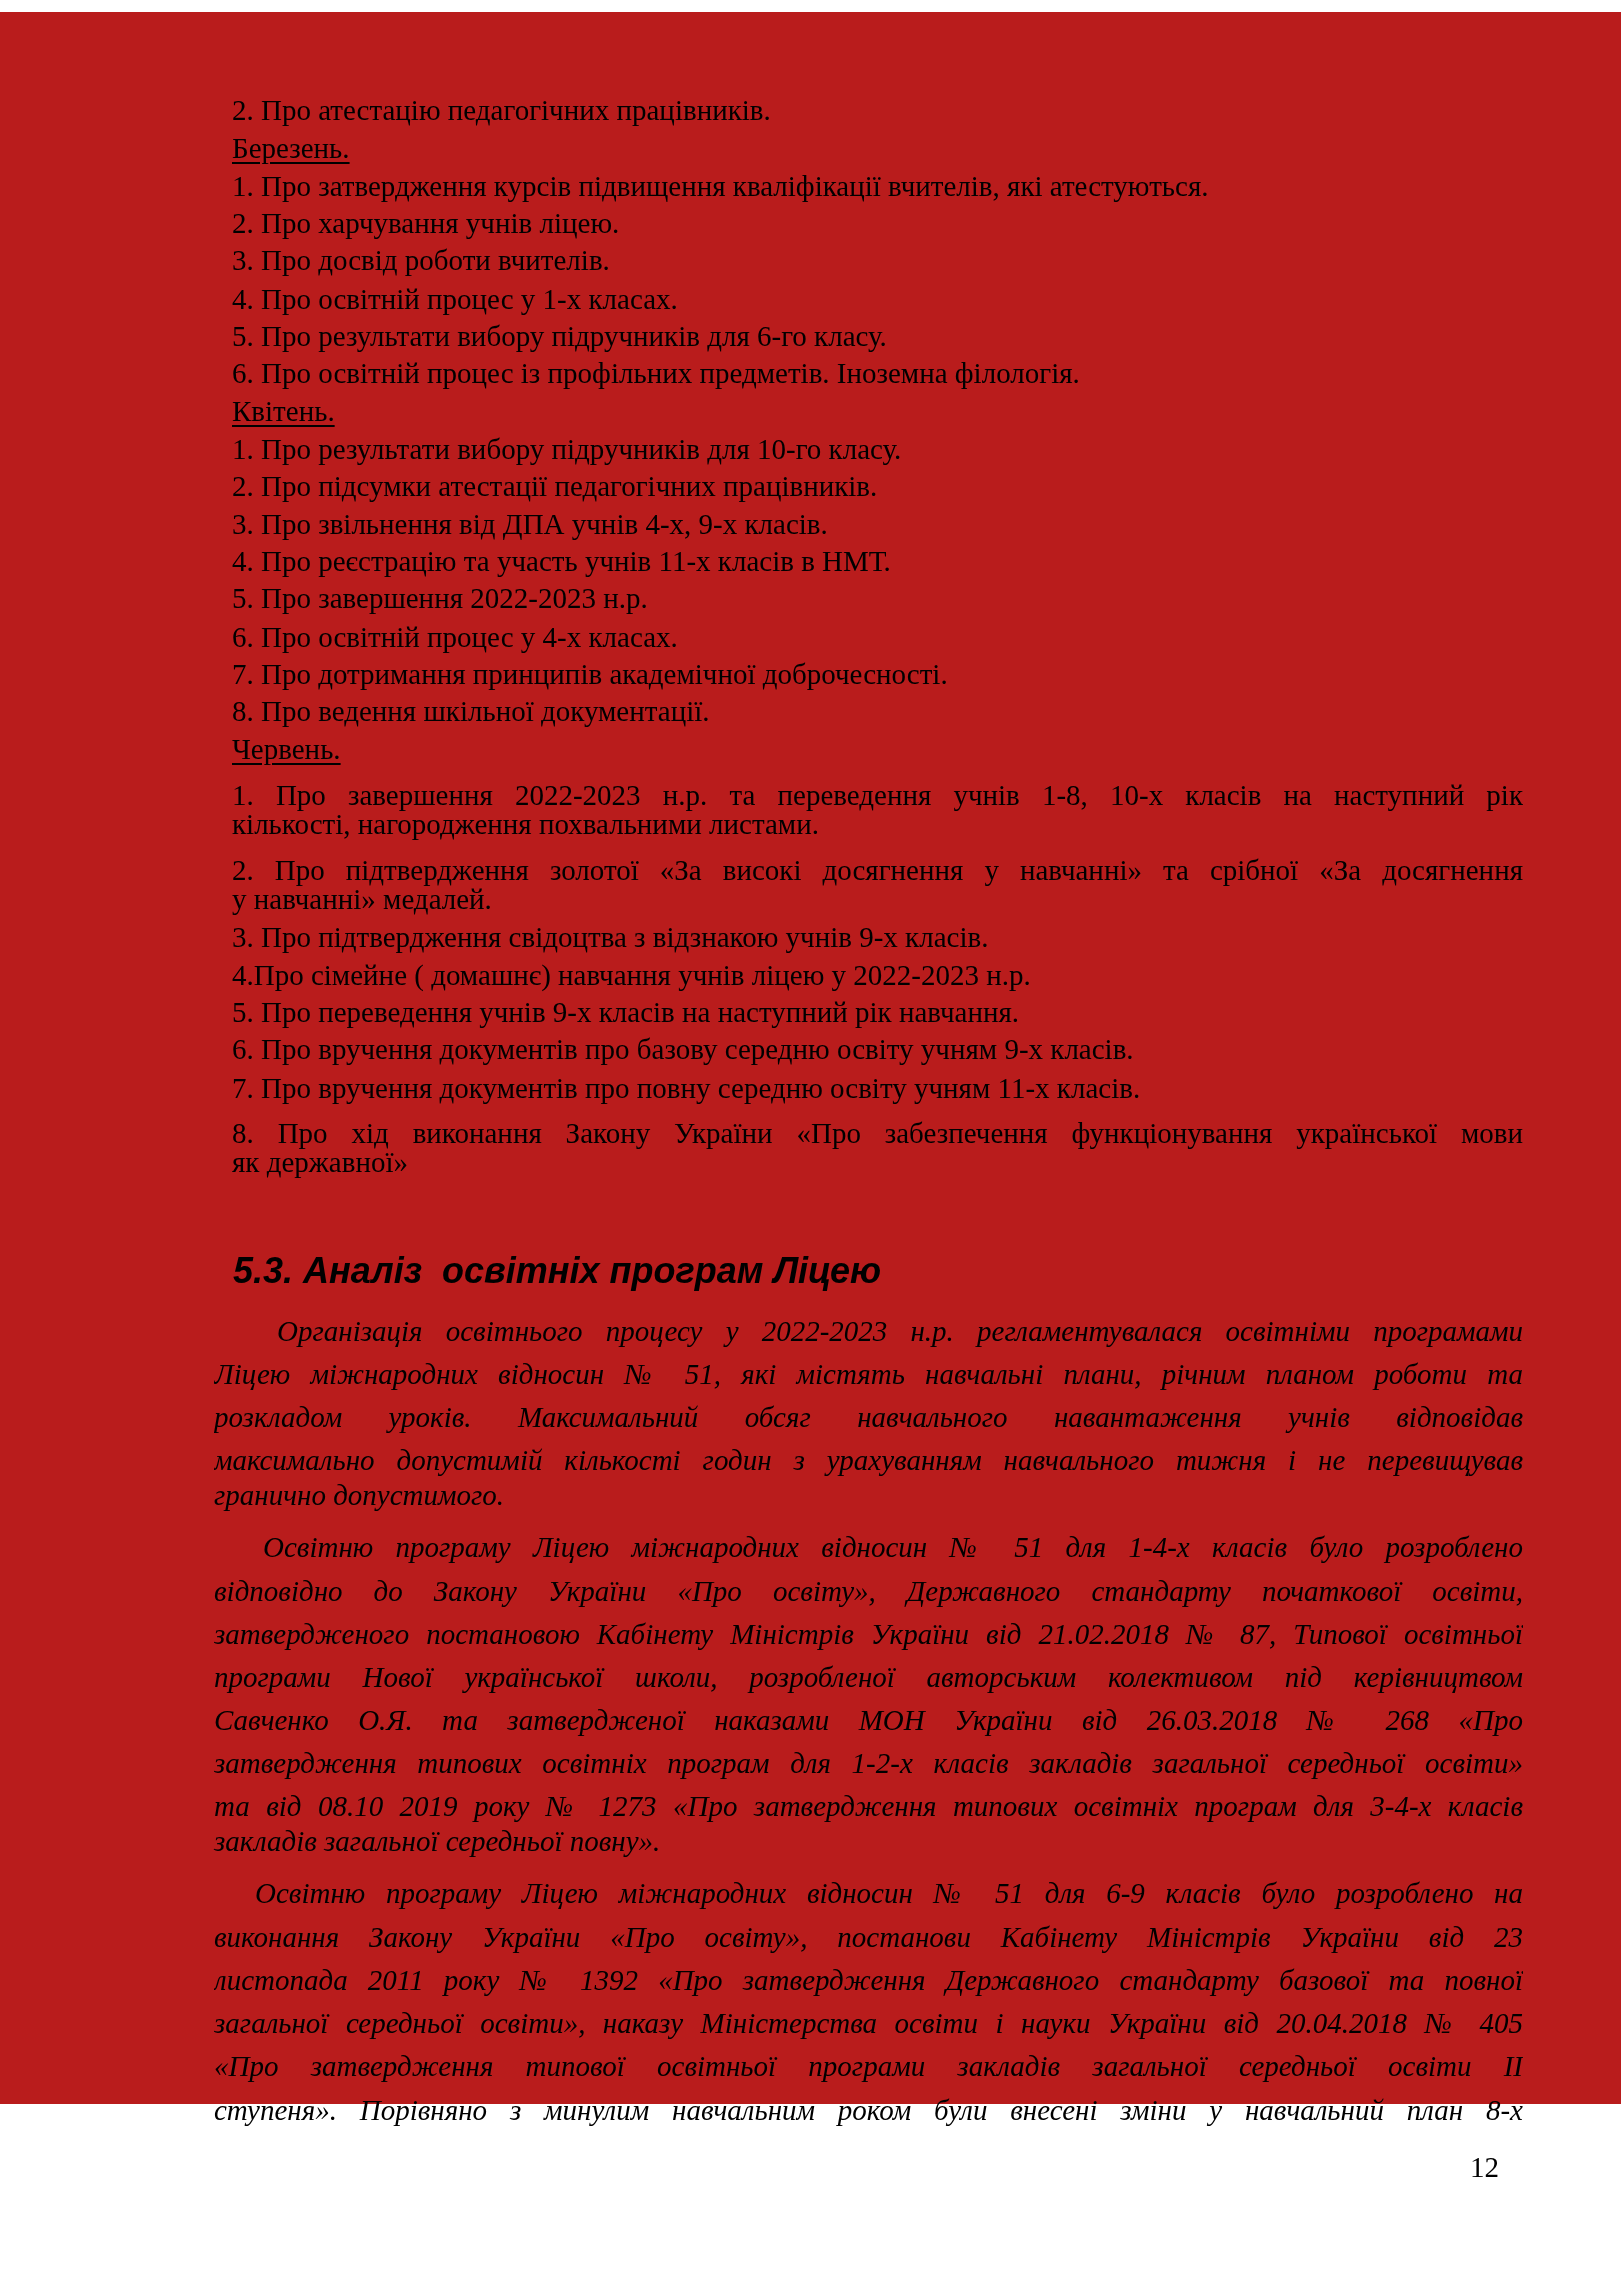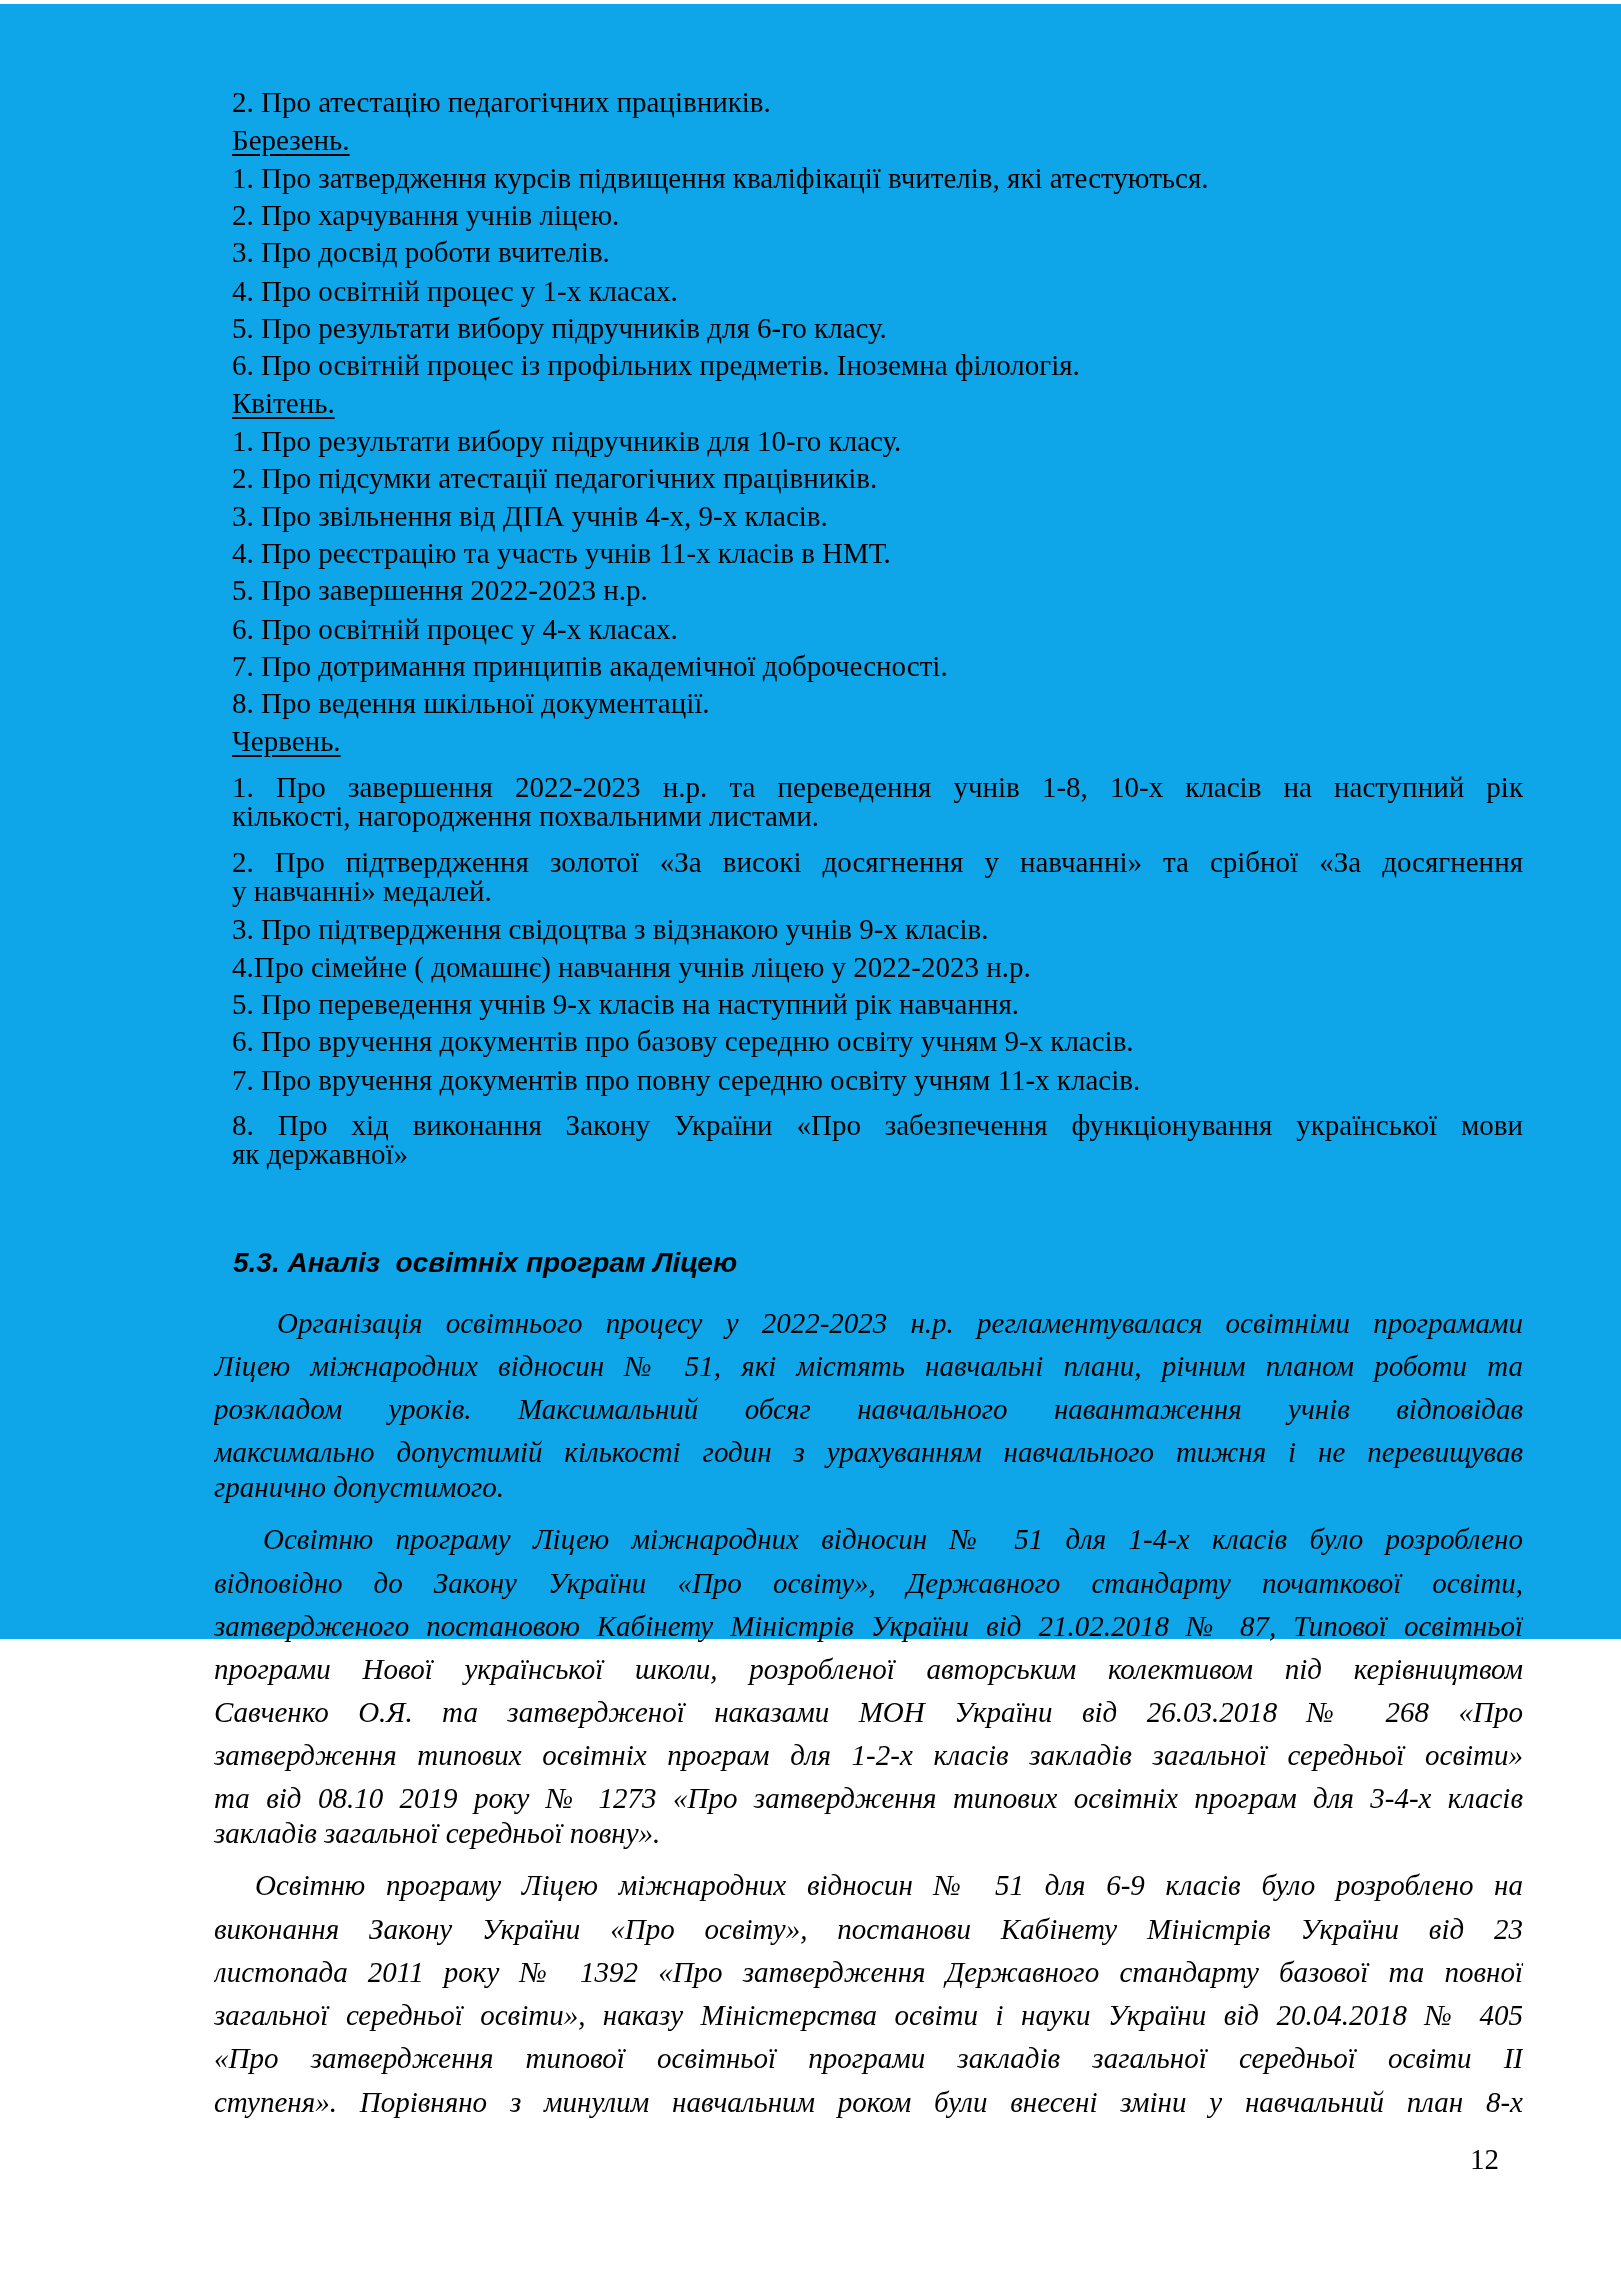--- a/index.html
+++ b/index.html
@@ -1,37 +1,37 @@
 <!DOCTYPE html>
 <html><head>
 <meta charset="utf-8">
 <style>
   html, body { margin: 0; padding: 0; background: #ffffff; }
   body { width: 1621px; height: 2293px; position: relative; overflow: hidden; }
-  .page { position: absolute; left: 0; top: 4px; width: 1621px; height: 1635px; background: #0ea5e9; }
+  .page { position: absolute; left: 0; top: 12px; width: 1621px; height: 2092px; background: #b91c1c; }
   .ln {
     position: absolute;
     font-family: "Liberation Serif", serif;
     font-size: 29px;
     line-height: 37px;
     color: #000;
     white-space: nowrap;
   }
   .list .ln { left: 232px; width: 1291px; }
   .month { text-decoration: underline; text-decoration-thickness: 2px; text-underline-offset: 3.9px; }
   .just { white-space: normal; text-align: justify; text-align-last: justify; height: 37px; overflow: hidden; margin-top: 8px; }
   .para .ln { left: 214px; width: 1309px; line-height: 43px; font-style: italic; }
   .para .ln.just { height: 43px; }
   .para .ln.ind1 { left: 277px; width: 1246px; }
   .para .ln.ind2 { left: 263px; width: 1260px; }
   .para .ln.ind3 { left: 255px; width: 1268px; }
   .heading {
     position: absolute; left: 233px; top: 1237px;
     font-family: "Liberation Sans", sans-serif;
-    font-size: 28px; font-weight: bold; font-style: italic;
+    font-size: 36px; font-weight: bold; font-style: italic;
     line-height: 43px; color: #000; white-space: pre;
   }
   .pagenum {
     position: absolute; left: 1470px; width: 53px; top: 2137px;
     font-family: "Liberation Serif", serif; font-size: 29px; line-height: 37px; color: #000;
   }
 </style>
 </head>
 <body>
 

